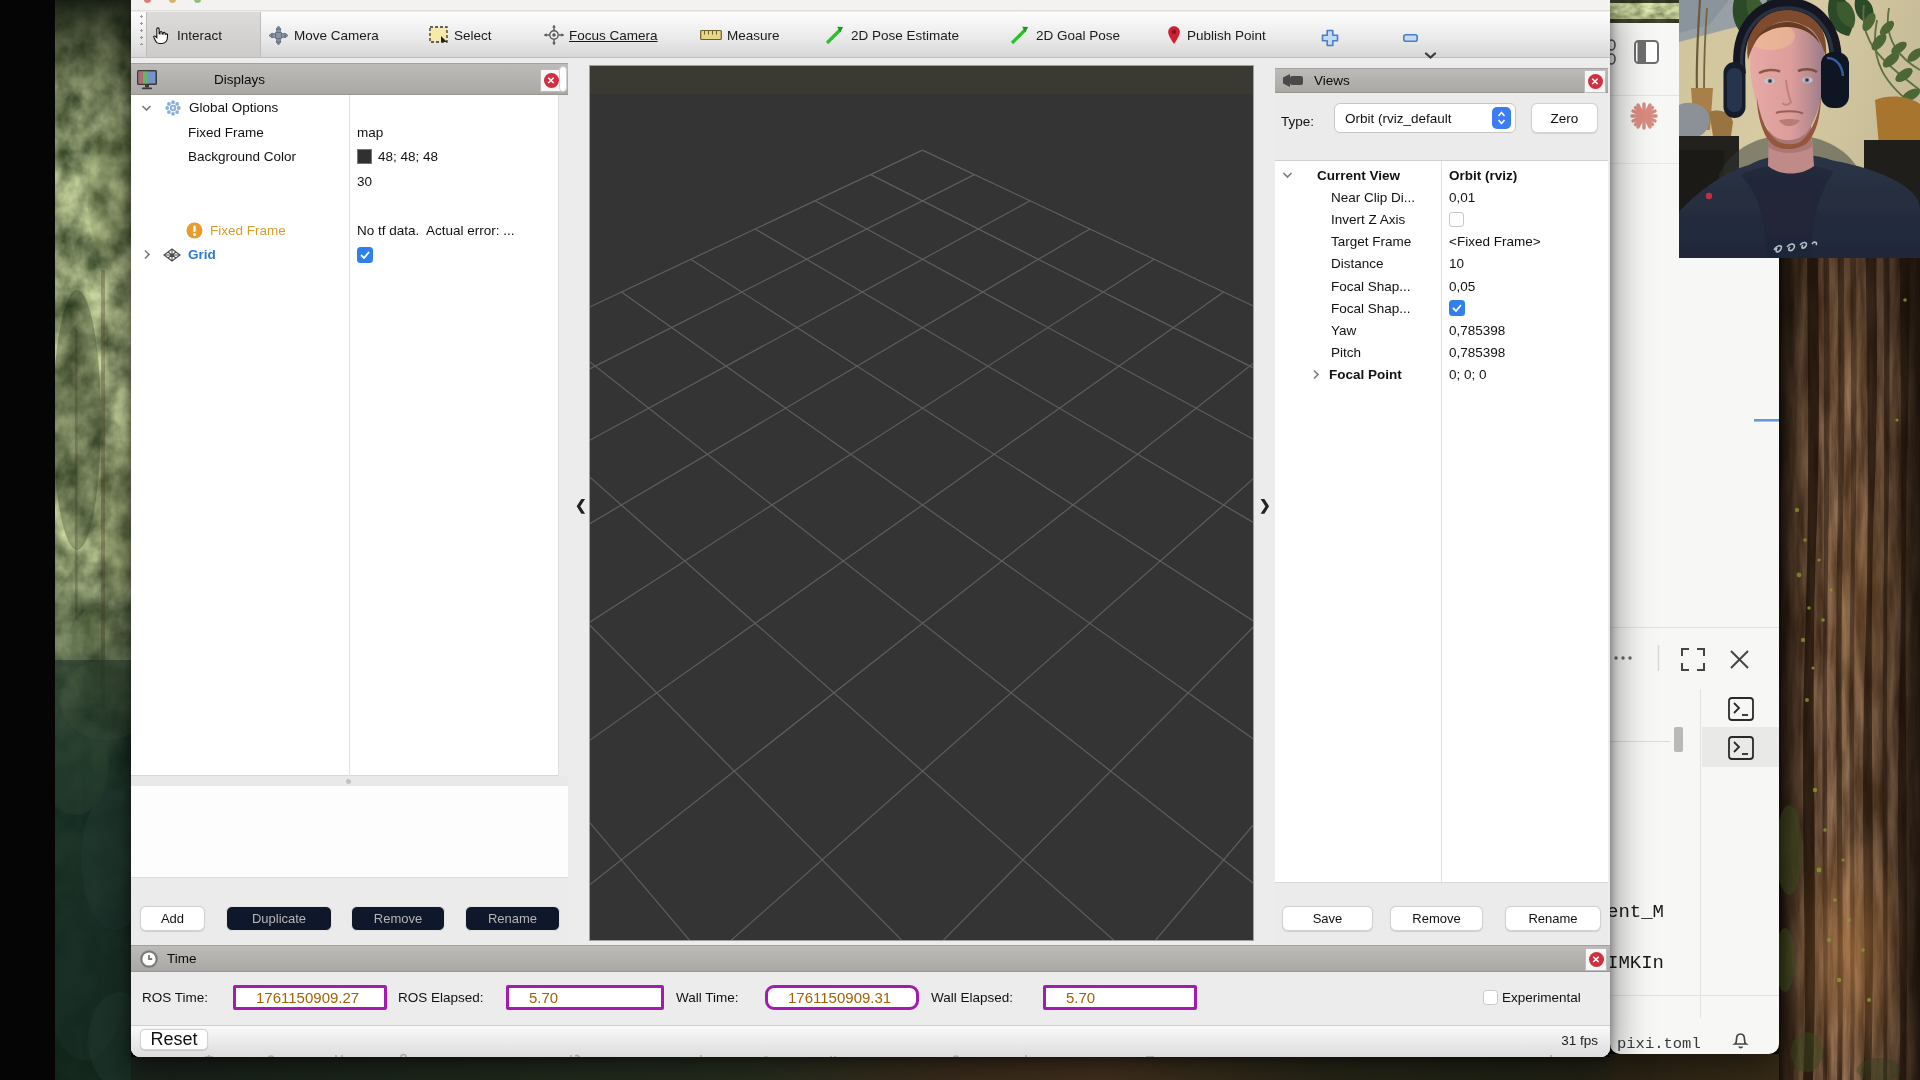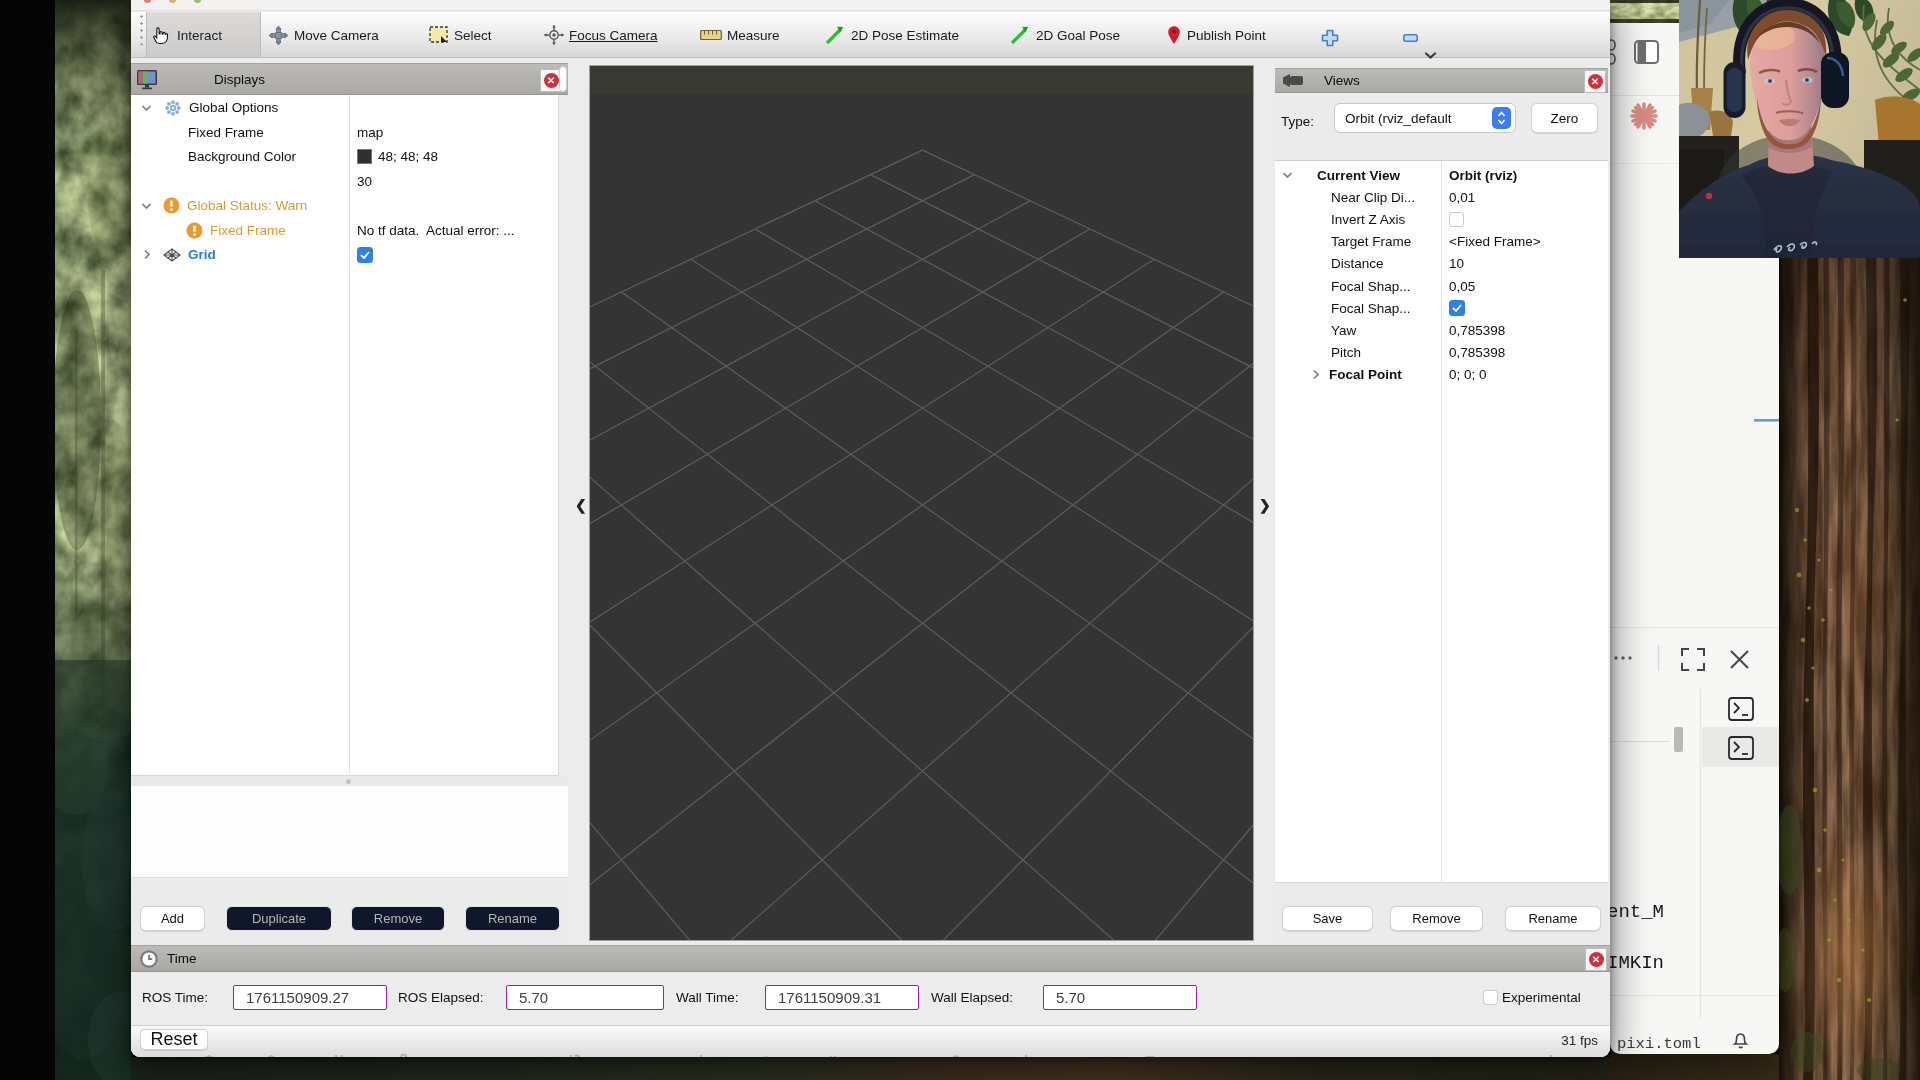--- a/index.html
+++ b/index.html
@@ -29,21 +29,21 @@
 .btn.off{background:#0f172a;border:1px solid #e4e4e4;color:#b5b5b5;}
 
 #vp{position:absolute;left:458px;top:65px;width:665px;height:876px;background:#353434;overflow:hidden;border:1px solid #9f9f9f;}
 
 #vpanel{position:absolute;left:1144px;top:63px;width:333px;height:882px;background:#ebebeb;}
 #vtable{position:absolute;left:0;top:97px;width:333px;height:723px;background:#fff;border-top:1px solid #d0d0d0;border-bottom:1px solid #d8d8d8;}
 #vtable .col{position:absolute;left:166px;top:0;width:1px;height:723px;background:#e2e2e2;}
 .vrow{position:absolute;left:0;width:333px;height:22px;display:flex;align-items:center;font-size:13.5px;color:#111;}
 
 #tpanel{position:absolute;left:0;top:945px;width:1479px;height:112px;background:#ececec;}
-.tfield{position:absolute;top:40px;height:25px;background:#fff;border:1px solid #a21caf;border-radius:2px;font-size:15px;color:#404040;display:flex;align-items:center;padding-left:12px;}
+.tfield{position:absolute;top:40px;height:25px;background:#fff;border:3px solid #a21caf;border-radius:2px;font-size:15px;color:#a16207;display:flex;align-items:center;padding-left:20px;}
 .tlabel{position:absolute;top:40px;height:25px;display:flex;align-items:center;font-size:13.5px;color:#111;}
 #botbar{position:absolute;left:0;top:80px;width:1479px;height:32px;background:linear-gradient(#fafafa,#dcdcdc);border-top:1px solid #cfcfcf;}
 
 #editor{position:absolute;left:1610px;top:23px;width:169px;height:1031px;background:#f7f7f6;border-radius:0 10px 10px 10px;box-shadow:0 10px 35px rgba(0,0,0,0.5);}
 
 #cam{position:absolute;left:1679px;top:0;width:241px;height:258px;overflow:hidden;}
 </style></head>
 <body>
 <div id="stage">
 
@@ -434,31 +434,20 @@
           </div>
 <div class="trow" style="top:25px;">
             <span style="margin-left:57px;">Fixed Frame</span>
           </div>
 <div class="tval" style="left:226px;top:25px;height:24px;">map</div>
 <div class="trow" style="top:49.5px;">
             <span style="margin-left:57px;">Background Color</span>
           </div>
 <div class="tval" style="left:226px;top:49.5px;height:24px;"><span style="width:15px;height:15px;background:#303030;border:1px solid #777;display:inline-block;margin-right:6px;"></span> 48; 48; 48</div>
 <div class="tval" style="left:226px;top:74px;height:24px;">30</div>
-<div class="trow" style="top:98.5px;">
-            <svg style="margin-left:10px;flex:none;" width="11" height="8" viewBox="0 0 11 8">
-              <path d="M1.5 2 l4 4 l4 -4" stroke="#7d7d7d" stroke-width="1.7" fill="none"></path>
-            </svg>
-<svg style="margin-left:11px;" width="17" height="17" viewBox="0 0 17 17">
-              <circle cx="8.5" cy="8.5" r="8" fill="#e89b2e"></circle>
-              <rect x="7.3" y="3.5" width="2.4" height="6.5" rx="1.2" fill="#fff"></rect>
-              <circle cx="8.5" cy="12.6" r="1.5" fill="#fff"></circle>
-            </svg>
-<span style="margin-left:7px;color:#d99b2e;">Global Status: Warn</span>
-          </div>
 <div class="trow" style="top:123px;">
 <svg style="margin-left:55px;" width="17" height="17" viewBox="0 0 17 17">
               <circle cx="8.5" cy="8.5" r="8" fill="#e89b2e"></circle>
               <rect x="7.3" y="3.5" width="2.4" height="6.5" rx="1.2" fill="#fff"></rect>
               <circle cx="8.5" cy="12.6" r="1.5" fill="#fff"></circle>
             </svg>
 <span style="margin-left:7px;color:#d99b2e;">Fixed Frame</span>
           </div>
 <div class="tval" style="left:226px;top:123px;height:24px;">No tf data.&nbsp; Actual error: ...</div>
 <div class="trow" style="top:147.5px;">
@@ -491,21 +480,21 @@
 <div class="btn off" style="left:220px;top:843px;width:94px;">Remove</div>
 <div class="btn off" style="left:334px;top:843px;width:95px;">Rename</div>
 </div>
 
 <div id="vpanel">
 <div class="phead" style="left:0;top:5px;width:333px;height:25px;">
 <svg style="margin-left:7px;" width="22" height="15" viewBox="0 0 22 15">
             <path d="M1 4.5 L8 1 L8 14 L1 10.5 Z" fill="#4a4a4a"></path>
             <rect x="8" y="3" width="13" height="9" rx="2" fill="#4a4a4a"></rect>
           </svg>
-<span style="margin-left:20px;">Views</span>
+<span style="margin-left:10px;">Views</span>
 <div class="closebtn" style="right:2px;top:1px;">
             <div class="c">✕</div>
           </div>
 </div>
 <div class="abs" style="left:6px;top:43px;height:30px;display:flex;align-items:center;font-size:13.5px;color:#111;">Type:</div>
 <div class="abs" style="left:59px;top:40px;width:182px;height:30px;background:#fff;border:1px solid #c6c6c6;border-radius:6px;display:flex;align-items:center;overflow:hidden;">
 <span style="margin-left:10px;font-size:13.5px;color:#111;white-space:nowrap;">Orbit (rviz_default</span>
 <div class="abs" style="right:4px;top:3px;width:19px;height:22px;background:#3c7cf5;border-radius:5px;display:flex;flex-direction:column;align-items:center;justify-content:center;">
 <svg width="9" height="16">
               <path d="M1.5 6 l3 -3.5 l3 3.5" stroke="#fff" stroke-width="1.6" fill="none"></path>
@@ -585,21 +574,21 @@
 <span style="margin-left:9px;">Time</span>
 <div class="closebtn" style="right:3px;top:2px;">
             <div class="c">✕</div>
           </div>
 </div>
 <div class="tlabel" style="left:11px;">ROS Time:</div>
 <div class="tfield" style="left:102px;width:154px;">1761150909.27</div>
 <div class="tlabel" style="left:267px;">ROS Elapsed:</div>
 <div class="tfield" style="left:375px;width:158px;">5.70</div>
 <div class="tlabel" style="left:545px;">Wall Time:</div>
-<div class="tfield" style="left:634px;width:154px;">1761150909.31</div>
+<div class="tfield" style="left:634px;width:154px;border-radius:9px;">1761150909.31</div>
 <div class="tlabel" style="left:800px;">Wall Elapsed:</div>
 <div class="tfield" style="left:912px;width:154px;">5.70</div>
 <div class="abs" style="left:1352px;top:45px;width:15px;height:15px;background:#fff;border:1px solid #c9c9c9;border-radius:3.5px;"></div>
 <div class="tlabel" style="left:1371px;">Experimental</div>
 <div id="botbar">
 <div class="btn on" style="left:9px;top:3px;width:68px;height:21px;font-size:18px;border-radius:5px;">Reset</div>
 <div class="abs" style="right:12px;top:7px;font-size:13.5px;color:#222;">31 fps</div>
 <svg class="abs" style="left:0;top:26px;" width="1479" height="10">
             <g fill="none" stroke="#7a7a7a" stroke-width="1.6" opacity="0.5">
 <path d="M78 3 v5 M74 5 h8"></path>

